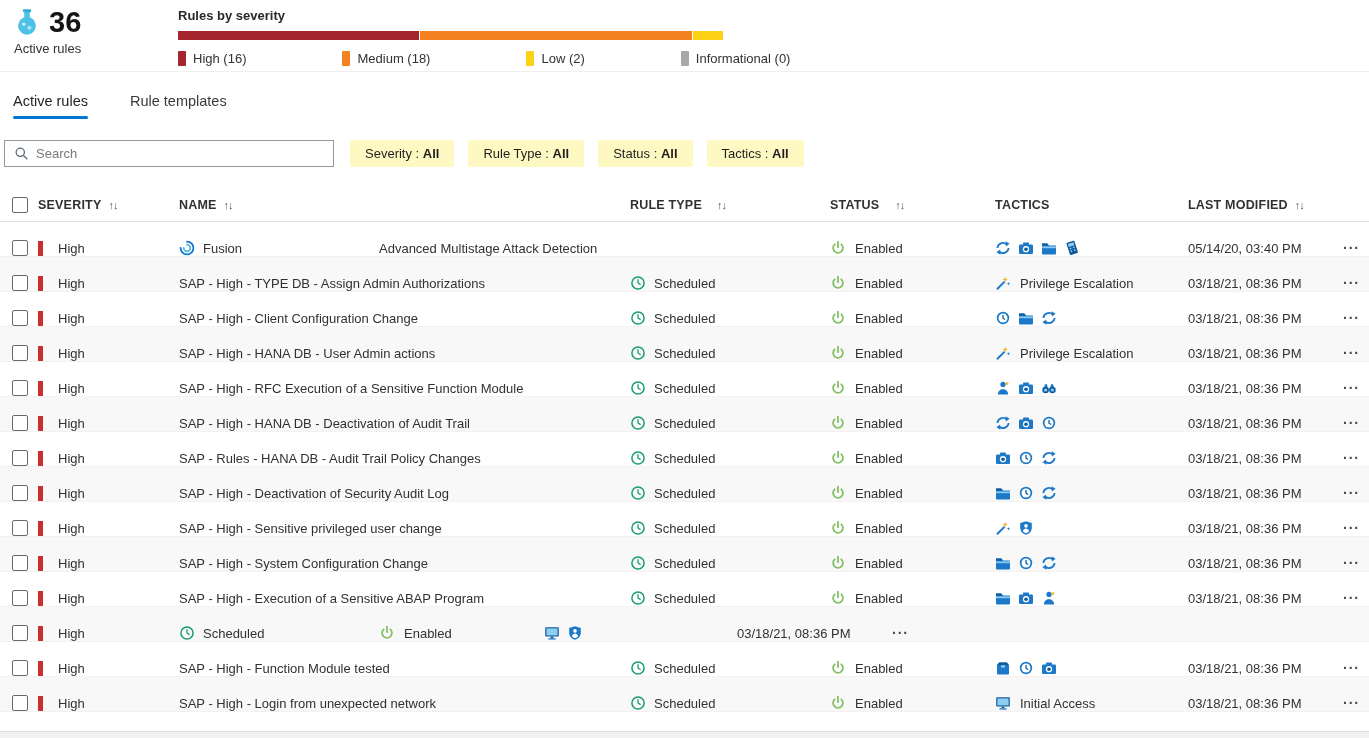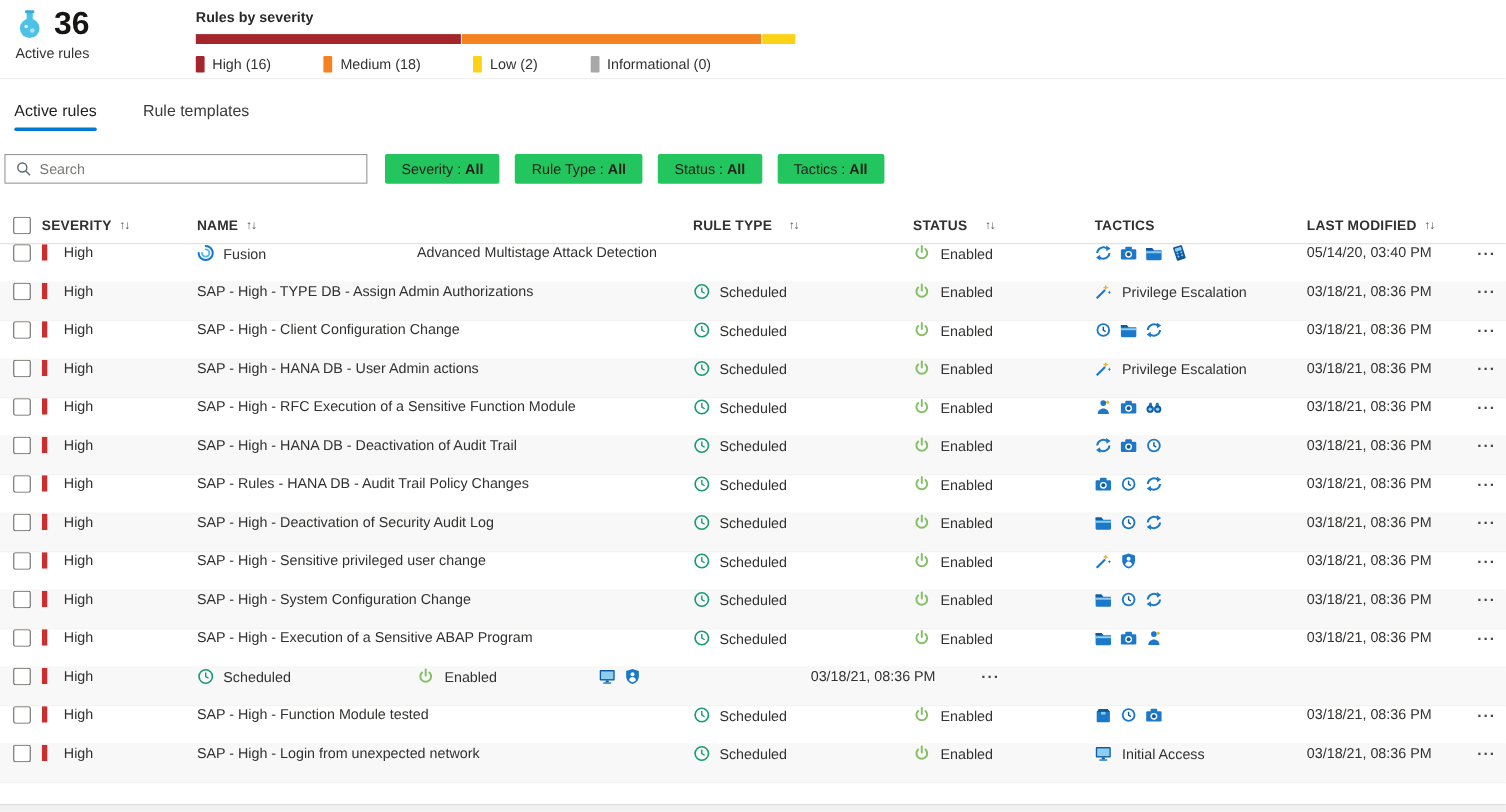--- a/index.html
+++ b/index.html
@@ -17,48 +17,48 @@
   .summary-left { width: 166px; }
   .count-row { display: flex; align-items: center; gap: 7px; }
   .flask svg { width: 30px; height: 30px; display:block; }
   .count { font-size: 29px; font-weight: 700; color: #161514; line-height: 32px; text-align: right; }
   .count-label { font-size: 13px; color: #323130; margin-top: 3px; padding-left: 2px; }
 
   .severity-block { padding-top: 2px; }
   .severity-title { font-size: 13px; font-weight: 700; color: #2b2a29; margin-bottom: 8px; }
   .severity-bar { display: flex; width: 545px; height: 9px; gap: 1px; }
   .severity-bar .seg { height: 100%; }
-  .severity-legend { display: flex; gap: 48px; margin-top: 11px; align-items: center; }
+  .severity-legend { display: flex; gap: 96px; margin-top: 11px; align-items: center; }
   .legend-item { display: flex; align-items: center; gap: 7px; font-size: 13px; color: #323130; }
   .legend-marker { width: 8px; height: 15px; border-radius: 1px; flex: none; }
 
   
   .tabs { display: flex; gap: 42px; padding: 21px 0 0 13px; }
   .tab { font-size: 14.5px; color: #3b3a39; cursor: pointer; position: relative; padding-bottom: 10px; }
   .tab.active { color: #201f1e; }
   .tab.active::after { content: ""; position: absolute; left: 0; right: 0; bottom: 0; height: 3px; background: #0078d4; border-radius: 2px; }
 
   
   .filter-row { display: flex; align-items: center; margin-top: 21px; padding-left: 4px; }
   .search-box { width: 330px; height: 27px; border: 1px solid #999896; background: #fff; display: flex; align-items: center; padding: 0 8px; gap: 7px; }
   .search-box svg { flex: none; }
   .search-box input { border: none; outline: none; flex: 1; font-family: "Liberation Sans", sans-serif; font-size: 13px; color: #c2410c; background: transparent; }
   .search-box input::placeholder { color: #7a7976; }
   .pills { display: flex; gap: 14px; margin-left: 16px; }
-  .pill { background: #22c55e; height: 27px; display: flex; align-items: center; padding: 0 15px; font-size: 13px; color: #201f1e; border-radius: 2px; cursor: pointer; white-space: pre; }
+  .pill { background: #fef9c3; height: 27px; display: flex; align-items: center; padding: 0 15px; font-size: 13px; color: #201f1e; border-radius: 2px; cursor: pointer; white-space: pre; }
   .pill .pill-value { font-weight: 700; }
 
   
   .table { margin-top: 22px; }
   .thead { display: flex; align-items: center; height: 33px; border-bottom: 1px solid #e1dfdd; }
   .thead .cell { font-size: 12.5px; font-weight: 700; color: #323130; letter-spacing: .2px; }
   .cell { flex: none; display: flex; align-items: center; overflow: hidden; white-space: nowrap; }
   .sort { font-size: 11px; color: #5a5856; margin-left: 7px; font-weight: 400; letter-spacing: -1px; }
 
-  .row { display: flex; align-items: flex-start; height: 35px; border-bottom: 1px solid #f3f2f1; cursor: pointer; }
+  .row { display: flex; align-items: flex-end; height: 35px; border-bottom: 1px solid #f3f2f1; cursor: pointer; }
   .row:nth-child(even) { background: #f8f8f8; }
   .row .cell { align-items: center; font-size: 13px; color: #323130; }
 
   .c-check { width: 38px; padding-left: 12px; }
   .c-severity { width: 141px; }
   .c-name { width: 451px; }
   .c-type { width: 200px; gap: 8px; }
   .c-status { width: 165px; gap: 9px; }
   .c-tactics { width: 193px; gap: 7px; }
   .c-modified { width: 155px; }

